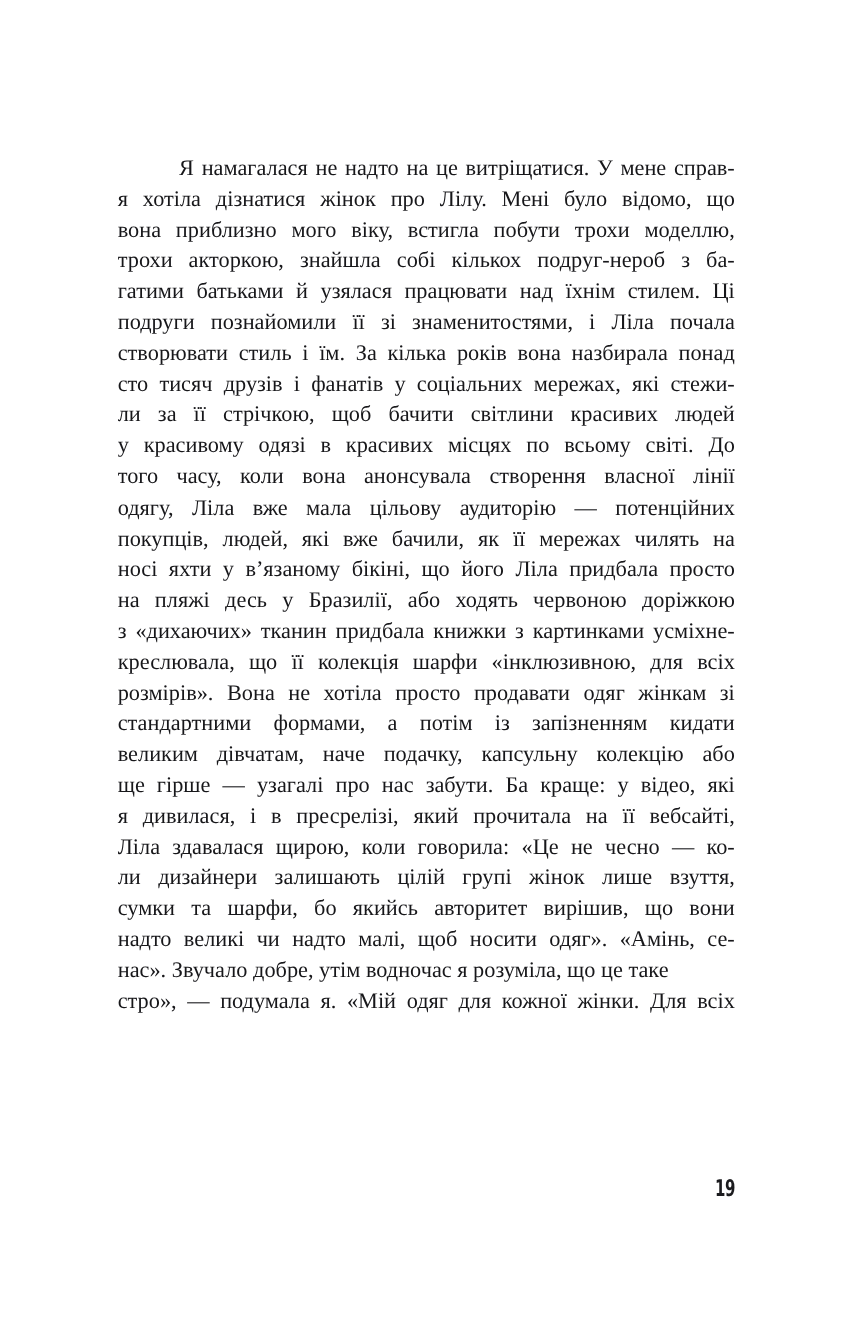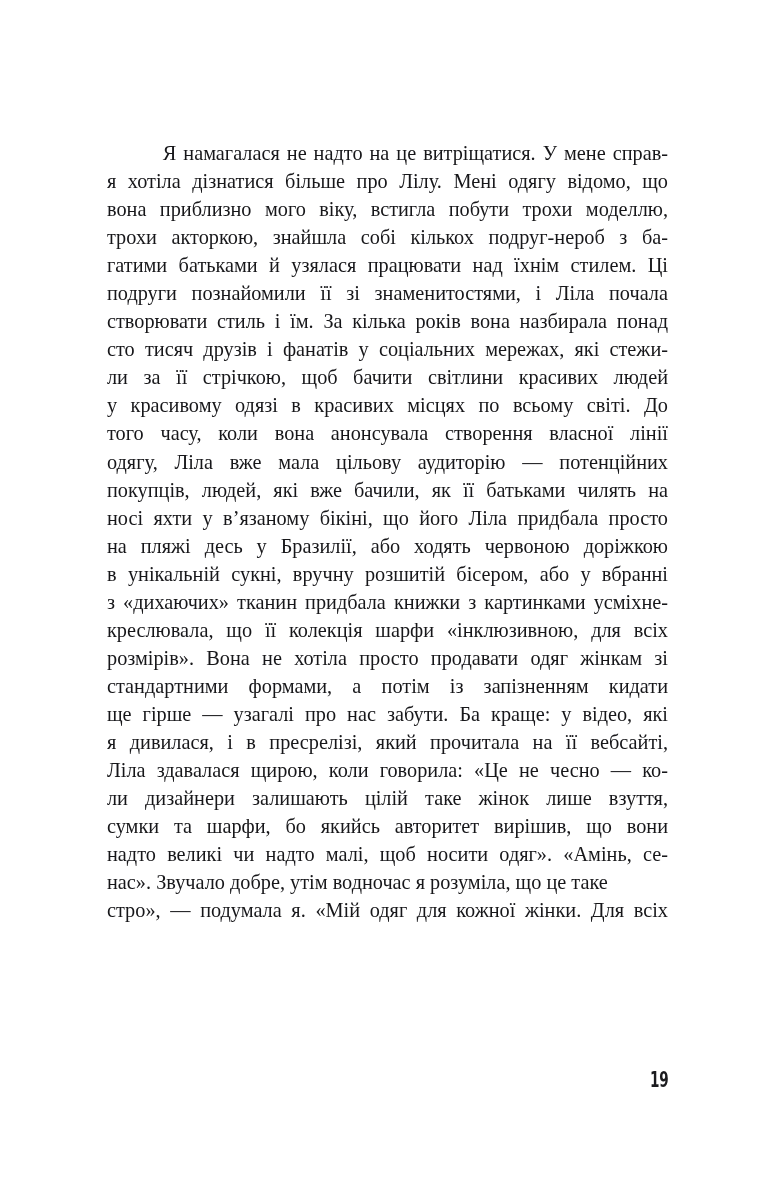--- a/index.html
+++ b/index.html
@@ -69,45 +69,45 @@
   }
 </style>
 </head>
 <body>
 
 <div class="page">
 
   <div class="text-block">
     <p class="para" id="para-1">
         <span class="line">&nbsp;&nbsp;&nbsp;&nbsp;&nbsp;&nbsp;&nbsp;&nbsp;Я намагалася не надто на це витріщатися. У мене справ-</span>
-        <span class="line">я хотіла дізнатися більше про Лілу. Мені одягу відомо, що</span>
+        <span class="line">я хотіла дізнатися жінок про Лілу. Мені було відомо, що</span>
         <span class="line">вона приблизно мого віку, встигла побути трохи моделлю,</span>
         <span class="line">трохи акторкою, знайшла собі кількох подруг-нероб з ба-</span>
         <span class="line">гатими батьками й узялася працювати над їхнім стилем. Ці</span>
         <span class="line">подруги познайомили її зі знаменитостями, і Ліла почала</span>
         <span class="line">створювати стиль і їм. За кілька років вона назбирала понад</span>
         <span class="line">сто тисяч друзів і фанатів у соціальних мережах, які стежи-</span>
         <span class="line">ли за її стрічкою, щоб бачити світлини красивих людей</span>
         <span class="line">у красивому одязі в красивих місцях по всьому світі. До</span>
         <span class="line">того часу, коли вона анонсувала створення власної лінії</span>
         <span class="line">одягу, Ліла вже мала цільову аудиторію — потенційних</span>
-        <span class="line">покупців, людей, які вже бачили, як її батьками чилять на</span>
+        <span class="line">покупців, людей, які вже бачили, як її мережах чилять на</span>
         <span class="line">носі яхти у в’язаному бікіні, що його Ліла придбала просто</span>
         <span class="line">на пляжі десь у Бразилії, або ходять червоною доріжкою</span>
-        <span class="line">в унікальній сукні, вручну розшитій бісером, або у вбранні</span>
         <span class="line">з «дихаючих» тканин придбала книжки з картинками усміхне-</span>
       </p>
     <p class="para" id="para-2">
         <span class="line">креслювала, що її колекція шарфи «інклюзивною, для всіх</span>
         <span class="line">розмірів». Вона не хотіла просто продавати одяг жінкам зі</span>
         <span class="line">стандартними формами, а потім із запізненням кидати</span>
+        <span class="line">великим дівчатам, наче подачку, капсульну колекцію або</span>
         <span class="line">ще гірше — узагалі про нас забути. Ба краще: у відео, які</span>
         <span class="line">я дивилася, і в пресрелізі, який прочитала на її вебсайті,</span>
         <span class="line">Ліла здавалася щирою, коли говорила: «Це не чесно — ко-</span>
-        <span class="line">ли дизайнери залишають цілій таке жінок лише взуття,</span>
+        <span class="line">ли дизайнери залишають цілій групі жінок лише взуття,</span>
         <span class="line">сумки та шарфи, бо якийсь авторитет вирішив, що вони</span>
         <span class="line">надто великі чи надто малі, щоб носити одяг». «Амінь, се-</span>
         <span class="line last">нас». Звучало добре, утім водночас я розуміла, що це таке</span>
         <span class="line">стро», — подумала я. «Мій одяг для кожної жінки. Для всіх</span>
       </p>
   </div>
 
   <div class="folio">19</div>
 
 </div>

